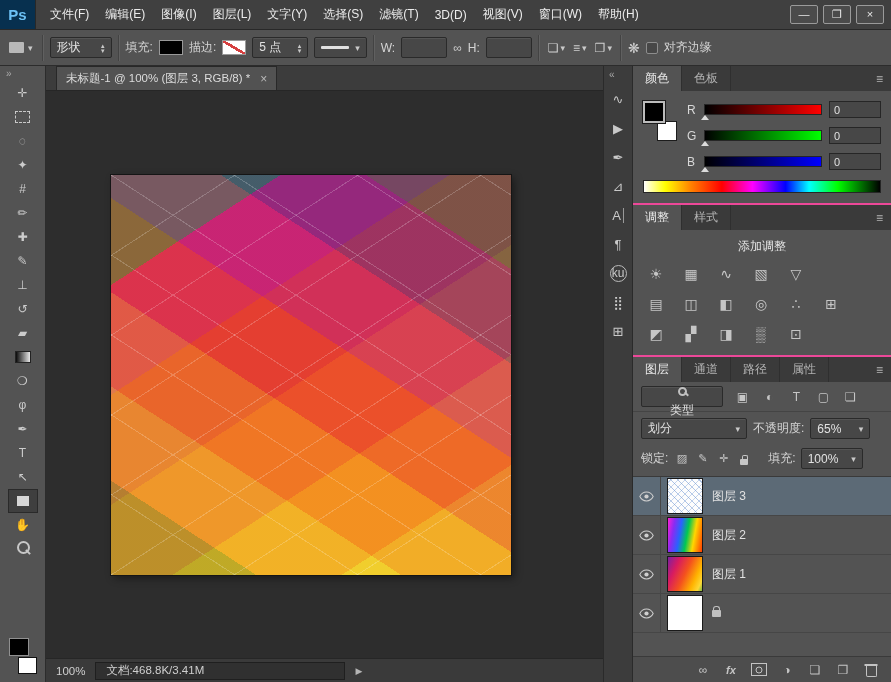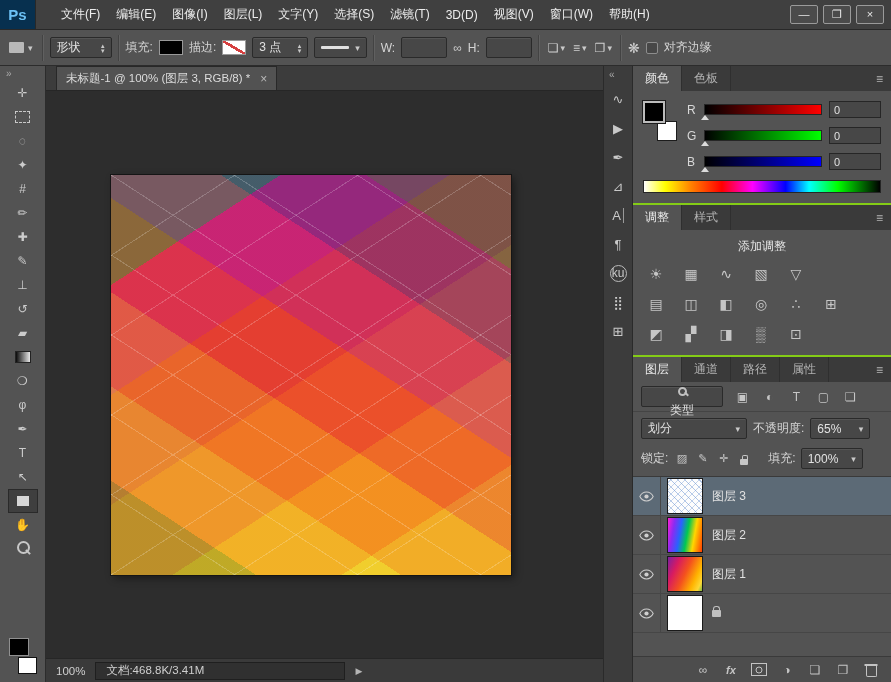--- a/index.html
+++ b/index.html
@@ -3,21 +3,21 @@
 <meta charset="utf-8">
 <style>
 * {box-sizing:border-box; margin:0; padding:0;}
 html,body {width:891px; height:682px; overflow:hidden;}
 body {font-family:"Liberation Sans","DejaVu Sans",sans-serif; font-size:12px; color:#d8d8d8; background:#454545;}
 .app {display:flex; flex-direction:column; width:891px; height:682px;}
 
 
 .titlebar {height:30px; background:#404040; border-bottom:1px solid #282828; display:flex; align-items:stretch;}
 .ps-logo {width:36px; background:#07304f; color:#6cc1f5; display:flex; align-items:center; justify-content:center; font-weight:bold; font-size:15px; border-right:1px solid #282828;}
-.menubar {display:flex; margin-left:17px;}
+.menubar {display:flex; margin-left:6px;}
 .menu-item {padding:0 8px; display:flex; align-items:center; color:#ececec; font-size:12px; cursor:default; white-space:nowrap;}
 .win-controls {margin-left:auto; display:flex; align-items:center; gap:5px; padding-right:7px;}
 .win-btn {width:28px; height:19px; border:1px solid #9a9a9a; border-radius:2px; background:#4b4b4b; color:#e8e8e8; font-size:11px; line-height:16px; text-align:center;}
 
 
 .optionsbar {height:36px; background:#535353; border-bottom:1px solid #2c2c2c; display:flex; align-items:center; padding:0 6px; gap:6px; white-space:nowrap;}
 .obar-divider {width:0; height:26px; border-left:1px solid #434343; border-right:1px solid #606060;}
 .tool-preset {display:flex; align-items:center; gap:4px; padding:2px 3px;}
 .preset-rect {width:15px; height:11px; background:#b9b9b9; border-radius:1px; display:inline-block;}
 .combo {height:21px; background:#474747; border:1px solid #2a2a2a; border-radius:2px; box-shadow:inset 0 1px 0 rgba(255,255,255,.07); display:flex; align-items:center; padding:0 6px; gap:6px; color:#e2e2e2;}
@@ -79,21 +79,21 @@
 .panel-strip {width:30px; background:#3c3c3c; border-left:1px solid #2a2a2a; border-right:1px solid #2a2a2a; display:flex; flex-direction:column; align-items:center; padding-top:3px;}
 .strip-expand {align-self:flex-start; padding-left:5px; height:13px; color:#a8a8a8; font-size:10px; line-height:12px;}
 .strip-icons {display:flex; flex-direction:column; align-items:center; gap:3px; margin-top:4px;}
 .strip-icon {width:24px; height:26px; display:flex; align-items:center; justify-content:center; color:#c9c9c9; font-size:13px;}
 [data-strip="kuler-panel-icon"] {font-size:12px;}
 [data-strip="kuler-panel-icon"] span {border:1px solid #bbb; border-radius:50%; width:17px; height:17px; display:flex; align-items:center; justify-content:center;}
 [data-strip="character-panel-icon"] span {border-right:1px solid #999; padding-right:2px;}
 
 
 .panels {width:258px; background:#454545; display:flex; flex-direction:column; min-height:0;}
-.panel {background:#535353; border-bottom:2px solid #84cc16;}
+.panel {background:#535353; border-bottom:2px solid #ec4899;}
 .panel-header {height:25px; background:#3a3a3a; display:flex; align-items:stretch;}
 .ptabs {display:flex; flex:1;}
 .ptab {padding:0 12px; display:flex; align-items:center; color:#b2b2b2; font-size:12px; background:#3a3a3a; border-right:1px solid #2f2f2f; white-space:nowrap;}
 .ptab[data-active="true"] {background:#535353; color:#e8e8e8;}
 .panel-menu {display:flex; align-items:center; padding-right:8px; color:#b5b5b5; font-size:12px;}
 
 
 .color-body {display:flex; padding:10px 10px 6px; gap:10px;}
 .cp-swatches {position:relative; width:34px; height:42px;}
 .cp-bg {position:absolute; right:0; bottom:2px; width:20px; height:20px; background:#fff; border:1px solid #1c1c1c;}
@@ -199,21 +199,21 @@
           <span>▴</span>
           <span>▾</span>
         </span>
     </div>
     <div class="obar-divider" data-name="divider"></div>
     <span class="obar-label" data-name="fill-label">填充:</span>
     <div class="swatch-fill" data-name="fill-color-swatch"></div>
     <span class="obar-label" data-name="stroke-label">描边:</span>
     <div class="swatch-stroke" data-name="stroke-color-swatch"></div>
     <div class="combo width-combo" data-name="stroke-width-select">
-      <span class="val" data-name="stroke-width-value">3 点</span>
+      <span class="val" data-name="stroke-width-value">5 点</span>
       <span class="updown" data-name="updown-arrows-icon">
           <span>▴</span>
           <span>▾</span>
         </span>
     </div>
     <div class="combo line-combo" data-name="stroke-type-select">
       <span class="line-sample" data-name="line-style-icon"></span>
       <span class="down" data-name="chevron-down-icon">▾</span>
     </div>
     <div class="obar-divider" data-name="divider"></div>

